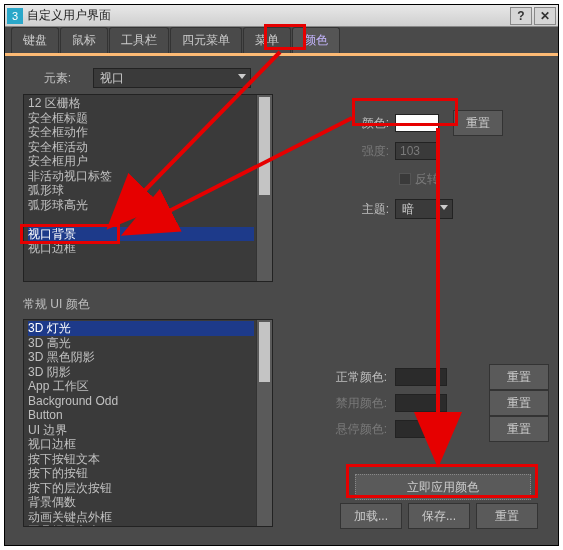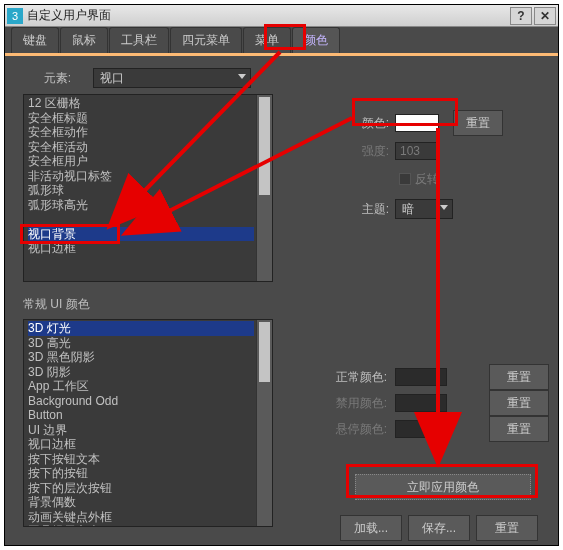--- a/index.html
+++ b/index.html
@@ -148,21 +148,21 @@
 }
 .btn.wide { width: 176px; height: 22px; border-style:dotted; border-color:#888; }
 .btn.small { width: 50px; }
 
 .right-col2 { position: absolute; left: 320px; top: 310px; width: 224px; }
 .fr2 { display:flex; align-items:center; margin-bottom:4px; height:22px; gap:8px; }
 .fr2 .flbl { width:62px; text-align:right; font-size:12px;}
 .fr2 .swatch { width:52px; }
 .fr2 .btn { width:60px; margin-left:auto;}
 
-.bottom-btns { position:absolute; right:20px; bottom:4px; display:flex; gap:6px; }
+.bottom-btns { position:absolute; right:20px; bottom:16px; display:flex; gap:6px; }
 .bottom-btns .btn { width:62px; }
 
 
 .hl { position:absolute; border:3px solid #e60000; pointer-events:none; z-index:50; }
 
 svg.overlay { position:absolute; left:0; top:0; width:563px; height:550px; pointer-events:none; z-index:49; }
 </style>
 </head>
 <body>
 

